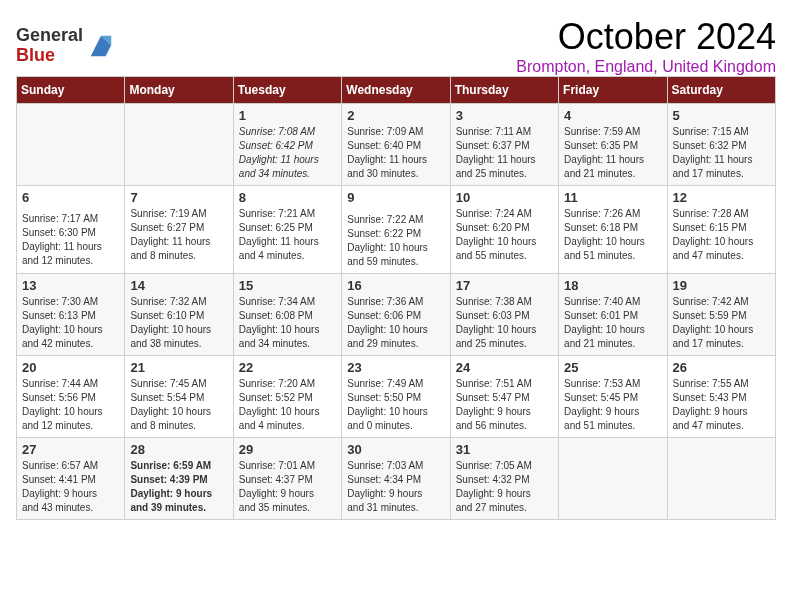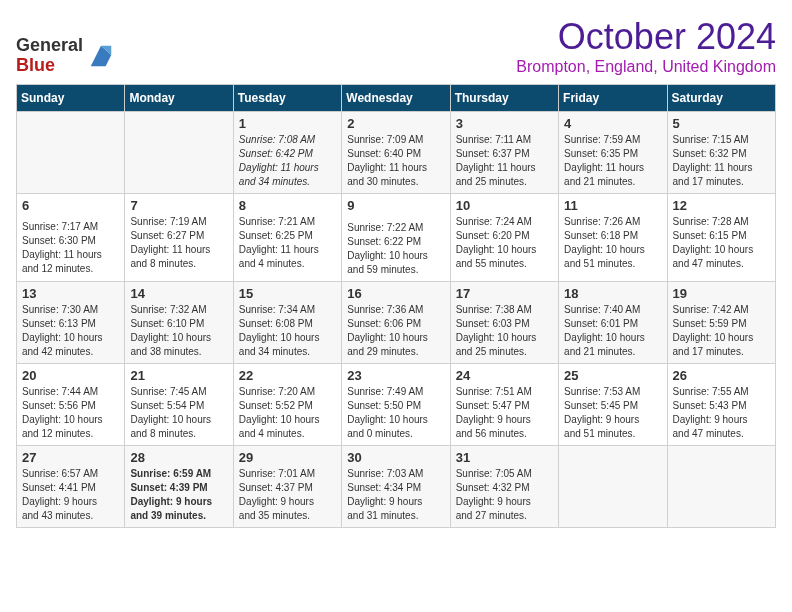--- a/index.html
+++ b/index.html
@@ -6,22 +6,22 @@
     body {
       font-family: Arial, sans-serif;
       background: #fff;
       width: 792px;
       min-height: 612px;
       padding: 16px;
     }
     .header {
       display: flex;
       justify-content: space-between;
-      align-items: flex-end;
-      margin-bottom: 8px;
+      align-items: center;
+      margin-bottom: 0;
     }
     .logo {
       display: flex;
       align-items: center;
     }
     .logo-text {
       display: flex;
       flex-direction: column;
       font-size: 18px;
       font-weight: bold;
@@ -33,33 +33,33 @@
       width: 28px;
       height: 28px;
       margin-left: 4px;
     }
     .title-block {
       text-align: right;
     }
     .month-title {
       font-size: 36px;
       font-weight: normal;
-      color: #4c1d95;
+      color: #000000;
     }
     .location {
       font-size: 16px;
       color: #a21caf;
     }
     table {
       width: 100%;
       border-collapse: collapse;
       table-layout: fixed;
     }
     thead tr th {
-      background-color: #0c4a6e;
+      background-color: #7f1d1d;
       color: #fff;
       font-size: 12px;
       font-weight: bold;
       padding: 6px 4px;
       border: 1px solid #ccc;
       text-align: left;
     }
     tbody tr td {
       border: 1px solid #d0d0d0;
       vertical-align: top;

